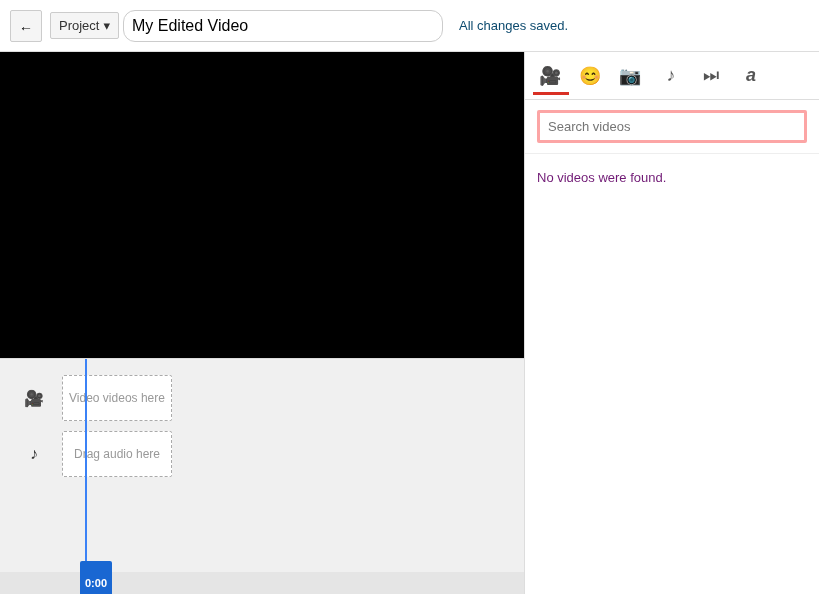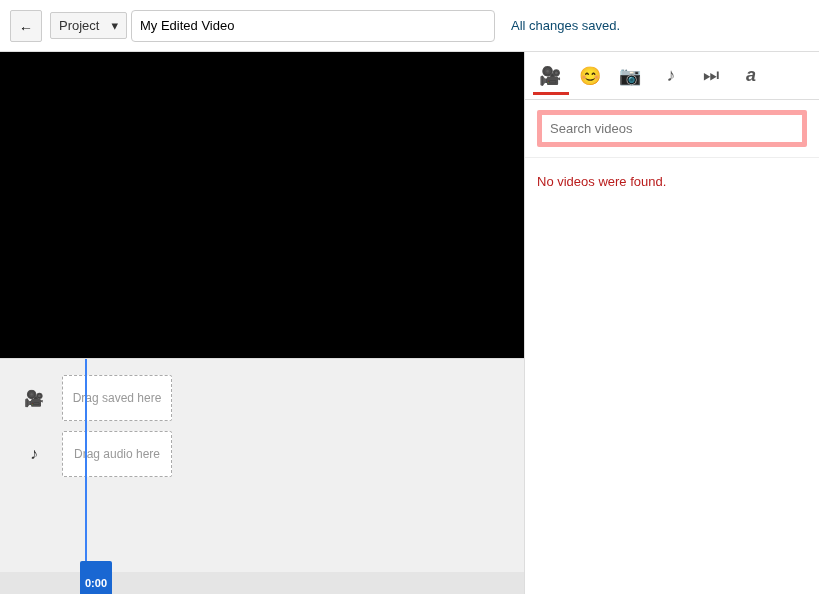--- a/index.html
+++ b/index.html
@@ -23,32 +23,32 @@
       border-radius: 2px;
       font-size: 14px;
       margin-right: 8px;
     }
     #project-dropdown {
       border: 1px solid #ccc;
       background: #f5f5f5;
       padding: 5px 8px;
       cursor: pointer;
       border-radius: 2px;
-      display: flex; align-items: center; gap: 12px;
+      display: flex; align-items: center; gap: 4px;
       margin-right: 4px;
       font-size: 13px;
     }
     #project-title-input {
       border: 1px solid #ccc;
       padding: 5px 8px;
-      font-size: 13px;
-      width: 364px;
+      font-size: 16px;
+      width: 320px;
       height: 32px;
       outline: none;
-      border-radius: 4px;
+      border-radius: 12px;
     }
     #save-status {
       margin-left: 16px;
       color: #0c4a6e;
       font-size: 13px;
     }
 
     
     #main {
       display: flex;
@@ -183,30 +183,30 @@
       background: #d93025;
     }
 
     #search-area {
       padding: 10px 12px;
       border-bottom: 1px solid #eee;
     }
 
     #search-input {
       width: 100%;
-      border: 5px solid #fca5a5;
+      border: 3px solid #fca5a5;
       padding: 6px 8px;
       font-size: 13px;
       outline: none;
       border-radius: 2px;
     }
 
     #no-results {
       padding: 16px 12px;
-      color: #b91c1c;
+      color: #701a75;
       font-size: 13px;
     }
   </style>
 </head>
 <body>
 
 <div id="top-bar">
   <button id="back-btn">
     <span>←</span>
   </button>
@@ -224,21 +224,21 @@
 
     <div id="video-preview"></div>
 
     <div id="timeline">
       <div class="track-separator"></div>
       <div id="timeline-tracks">
 
         <div class="track-row">
           <div class="track-icon">🎥</div>
           <div class="track-drop-zone">
-            <span>Drag saved here</span>
+            <span>Video videos here</span>
           </div>
         </div>
 
         <div class="track-row">
           <div class="track-icon">♪</div>
           <div class="track-drop-zone">
             <span>Drag audio here</span>
           </div>
         </div>
 

